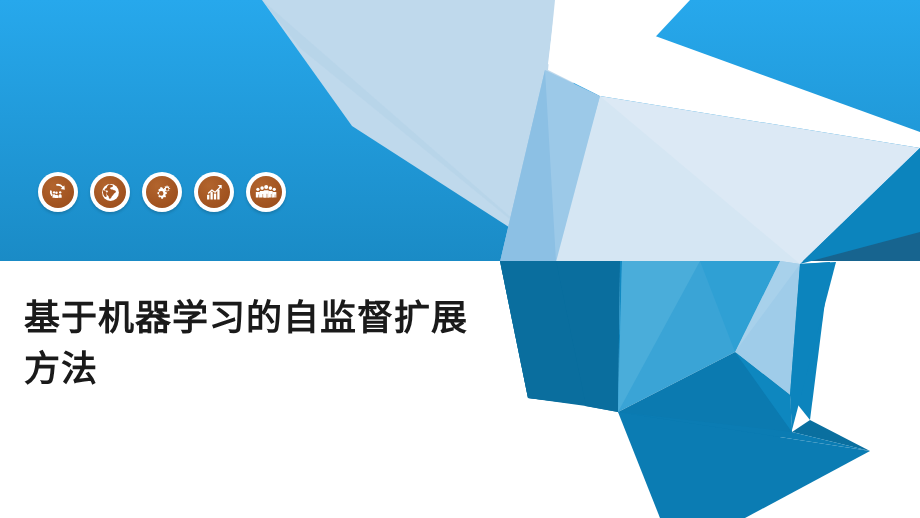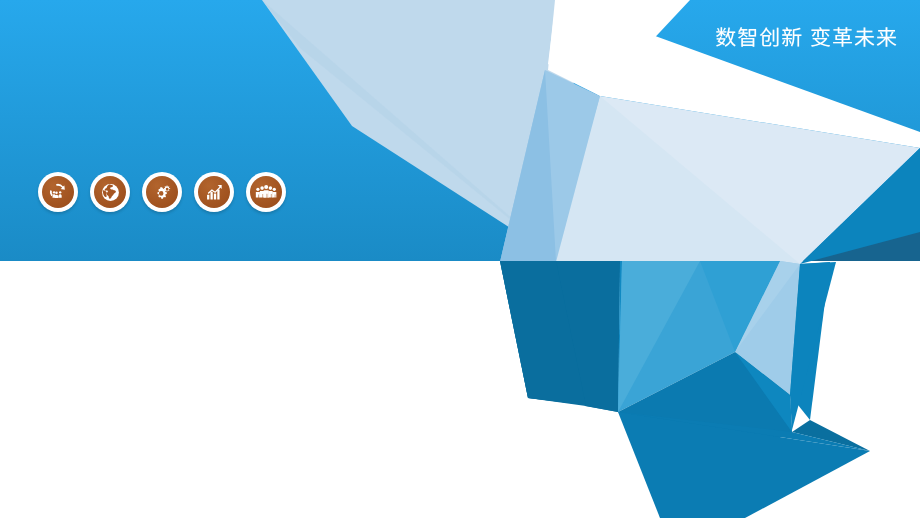--- a/index.html
+++ b/index.html
@@ -167,21 +167,20 @@
       <polygon points="792,432 870,451 810,420" fill="#0a6f9f"></polygon>
       <polygon points="618,412 792,432 870,451" fill="#0b7cb3"></polygon>
     </g>
 
     <g>
       <polygon points="700,261 780,261 735,352" fill="#2fa0d4"></polygon>
       <polygon points="735,352 790,395 792,432" fill="#0e87bf"></polygon>
     </g>
   </svg>
 
-  <div id="tagline">数智创新 变革未来</div>
 
   <div id="icon-row">
 
     <div class="icon-badge">
       <span class="icon-inner">
         <svg width="20" height="20" viewBox="0 0 24 24" fill="#ffffff">
           <path d="M12 4.4c2.1 0 3.9 1 5 2.6l-1.9 1.4 5.1 1-0.6-5.2-1.6 1.2A8.2 8.2 0 0 0 12 2.2a8.1 8.1 0 0 0-2.4 0.4l0.9 2.1c0.5-0.2 1-0.3 1.5-0.3z"></path>
           <path d="M4.6 10.6 2.5 9.9A8 8 0 0 0 4 17.1l1.8-1.5a5.7 5.7 0 0 1-1.2-5z"></path>
           <path d="M7.3 14.6c-1 0-1.9 0.8-1.9 1.8v2.4h3.7v-2.4c0-1-0.8-1.8-1.8-1.8zm2.9-0.1a1.5 1.5 0 1 0 0-3 1.5 1.5 0 0 0 0 3zm4.4 0.1c-1 0-1.9 0.8-1.9 1.8v2.4h3.7v-2.4c0-1-0.8-1.8-1.8-1.8zm-4.4 0.6c-1.2 0-2.2 0.9-2.2 2.1v2h4.4v-2c0-1.2-1-2.1-2.2-2.1z"></path>
           <circle cx="7.3" cy="12.4" r="1.4"></circle>
@@ -234,14 +233,18 @@
           <circle cx="18.2" cy="7.4" r="2.1"></circle>
           <path d="M15.6 10.9h5.2v7.6h-1.4v-4h-0.6v4h-3.2z"></path>
           <circle cx="22.8" cy="8.8" r="1.9"></circle>
           <path d="M20.4 12.1h4.8v6.4h-1.2v-3.4h-0.6v3.4h-3z"></path>
         </svg>
       </span>
     </div>
 
   </div>
 
+  <div id="title">
+    <span class="line">基于机器学习的自监督扩展</span>
+    <span class="line">方法</span>
+  </div>
 
 </div>
 
 </body></html>

